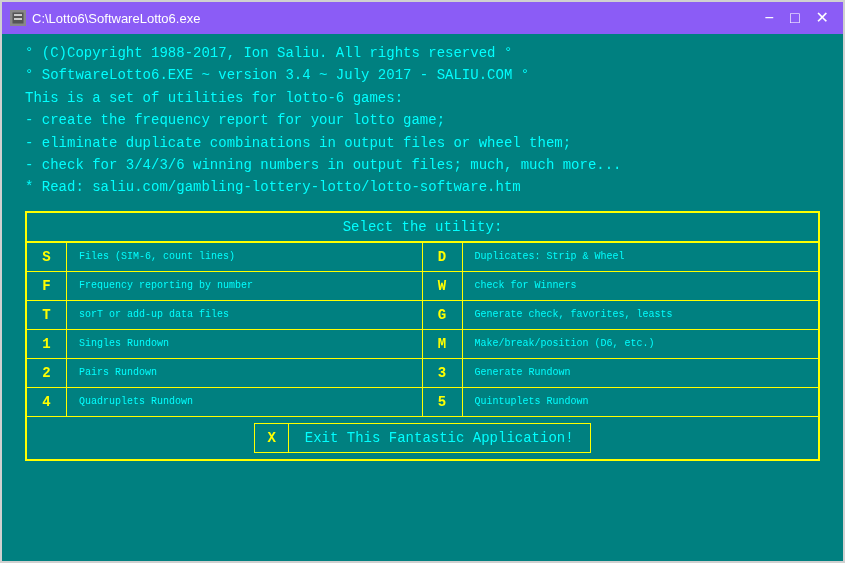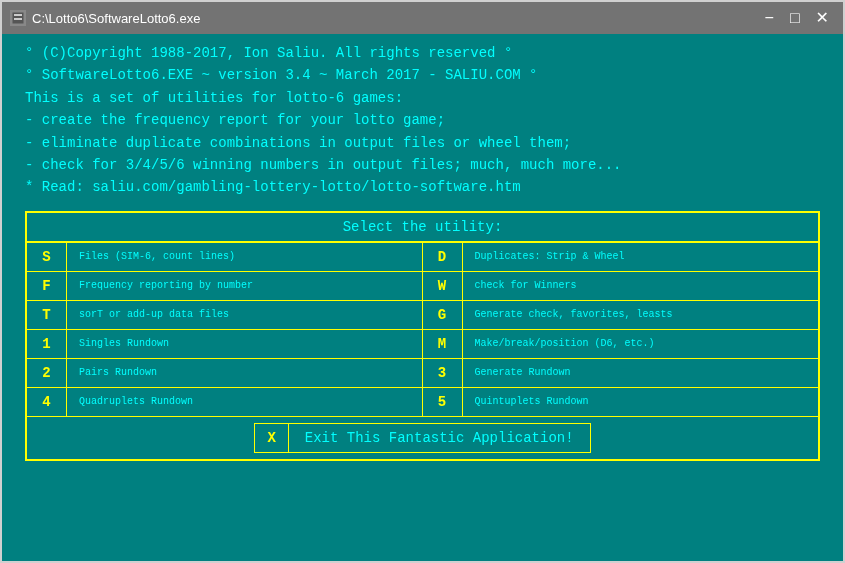--- a/index.html
+++ b/index.html
@@ -19,21 +19,21 @@
     .window {
       width: 845px;
       height: 563px;
       background: #008080;
       border: 2px solid #d0d0d0;
       display: flex;
       flex-direction: column;
     }
 
     .title-bar {
-      background: #737373;
+      background: #8b5cf6;
       color: white;
       padding: 4px 8px;
       display: flex;
       align-items: center;
       justify-content: space-between;
       height: 32px;
       flex-shrink: 0;
     }
 
     .title-bar-left {
@@ -207,25 +207,25 @@
     <div class="title-controls">
       <button class="title-btn">−</button>
       <button class="title-btn">□</button>
       <button class="title-btn close">✕</button>
     </div>
   </div>
 
   <div class="content-area">
     <div class="info-text">
       <span class="info-line">° (C)Copyright 1988-2017, Ion Saliu. All rights reserved °</span>
-      <span class="info-line">° SoftwareLotto6.EXE ~ version 3.4 ~ March 2017 - SALIU.COM °</span>
+      <span class="info-line">° SoftwareLotto6.EXE ~ version 3.4 ~ July 2017 - SALIU.COM °</span>
       <span class="info-line">This is a set of utilities for lotto-6 games:</span>
       <span class="info-line">  - create the frequency report for your lotto game;</span>
       <span class="info-line">  - eliminate duplicate combinations in output files or wheel them;</span>
-      <span class="info-line">  - check for 3/4/5/6 winning numbers in output files; much, much more...</span>
+      <span class="info-line">  - check for 3/4/3/6 winning numbers in output files; much, much more...</span>
       <span class="info-line">* Read: saliu.com/gambling-lottery-lotto/lotto-software.htm</span>
     </div>
 
     <div class="utility-table-wrapper">
       <div class="table-header">Select the utility:</div>
       <div class="table-grid">
 
         <div class="table-cell">
           <div class="cell-key">S</div>
           <div class="cell-label">Files (SIM-6, count lines)</div>

